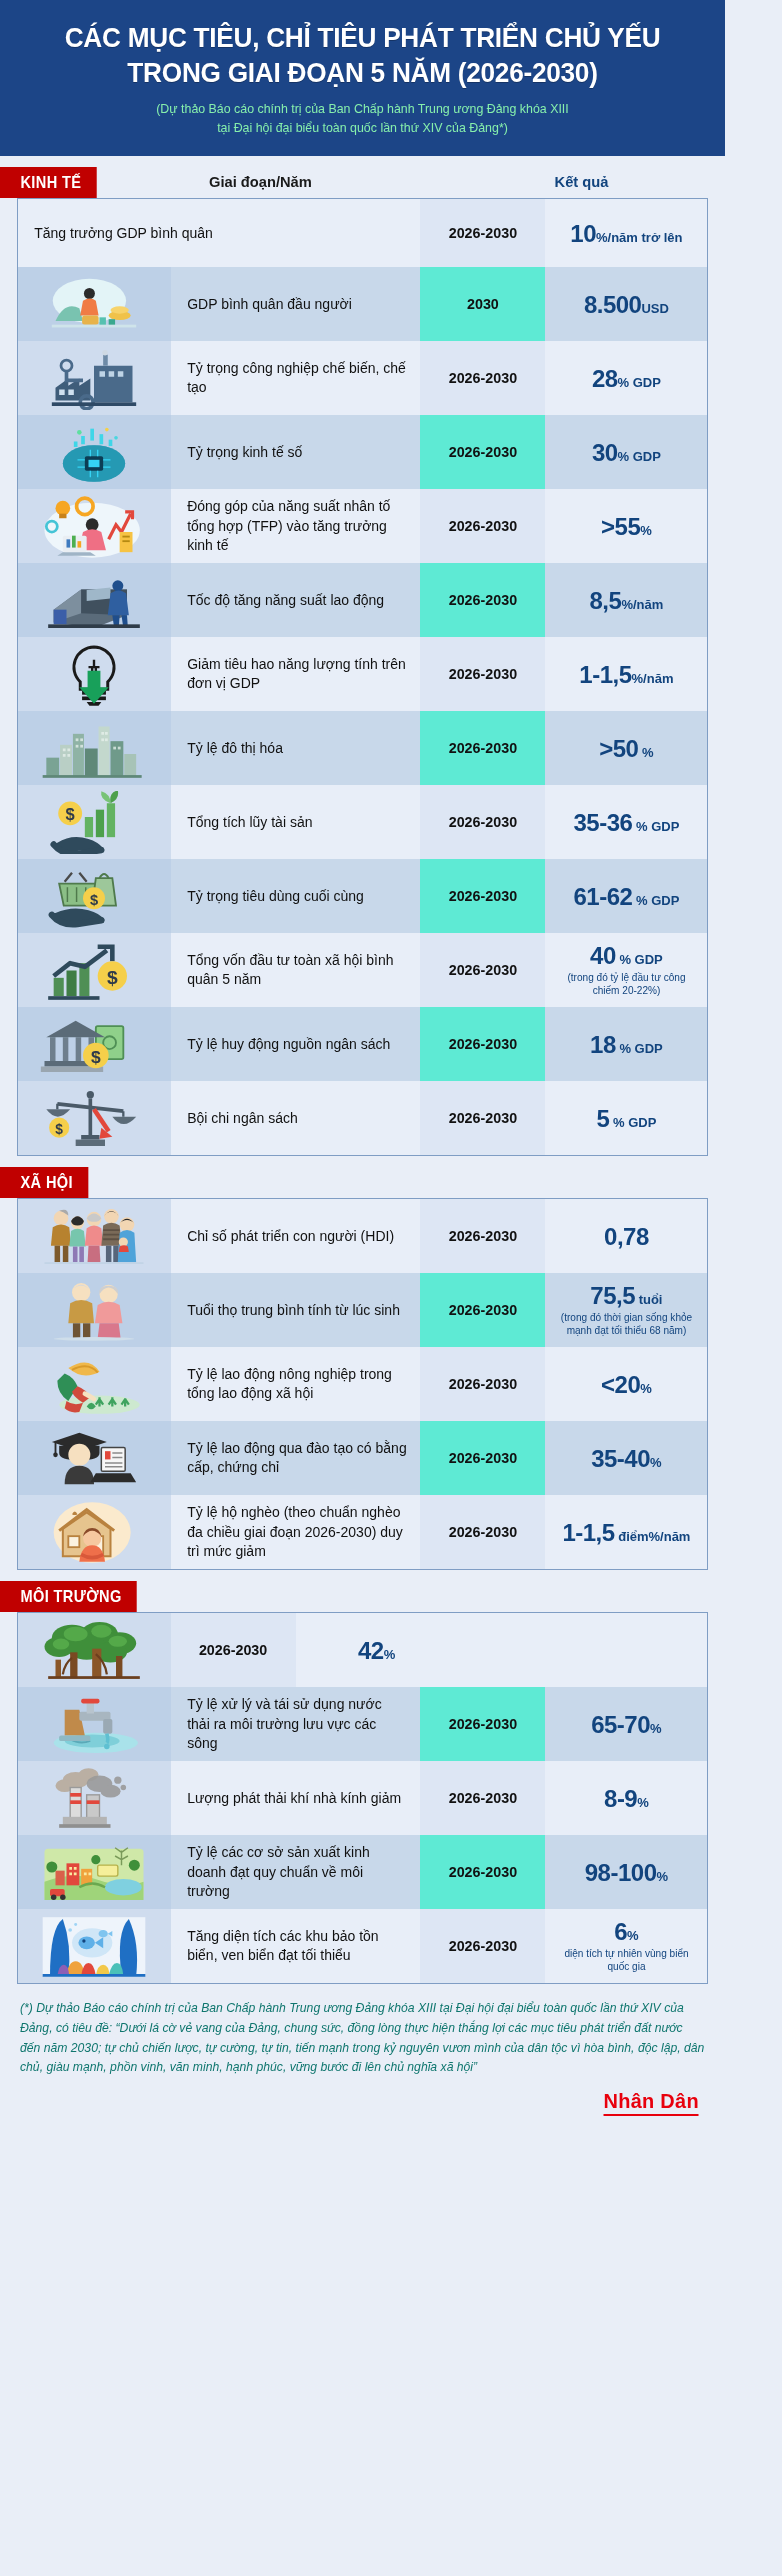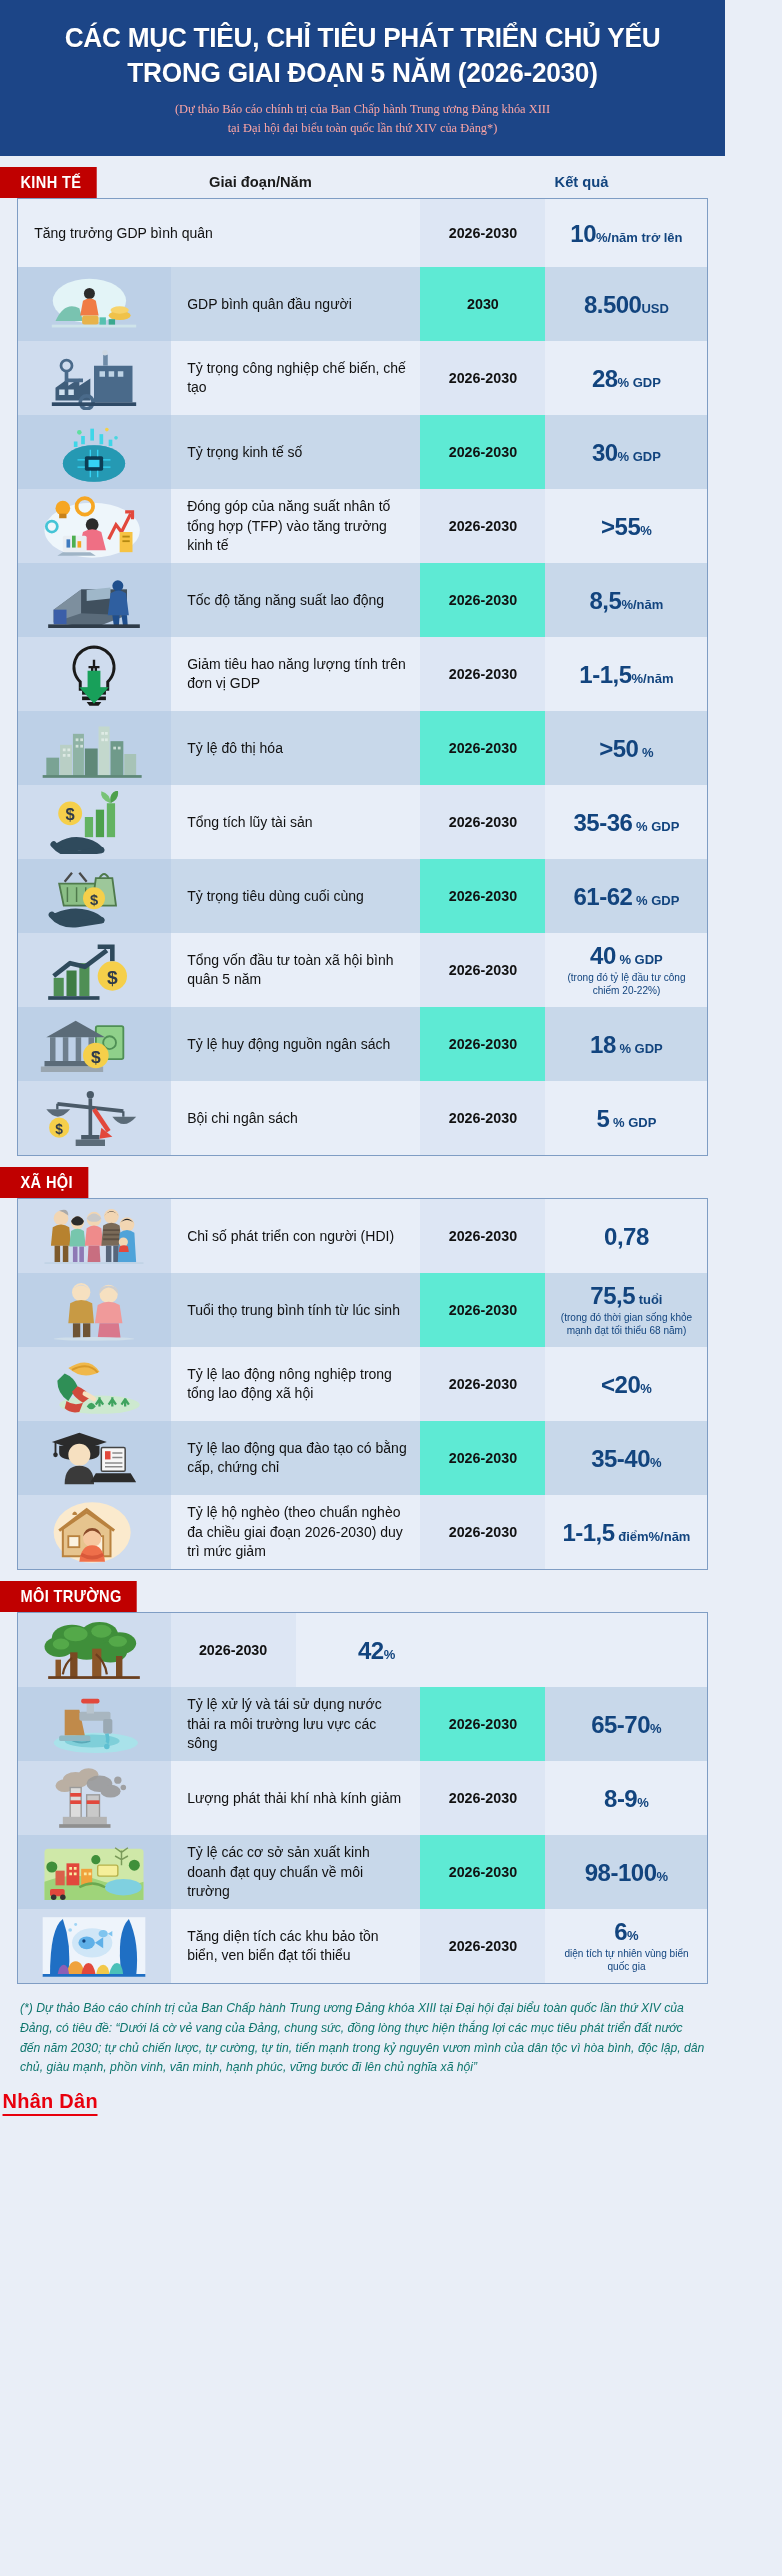--- a/index.html
+++ b/index.html
@@ -30,24 +30,23 @@
     line-height:1.22;
     font-weight:bold;
     letter-spacing:-0.3px;
     transform:scaleX(0.92);
     transform-origin:center;
     text-shadow:0 0.9px 0 rgba(0,0,0,.25);
   }
   .header h1 .l2{display:block;}
   .header .sub{
     margin-top:10px;
-    color:#fca5a5;
+    color:#86efac;
     font-size:12.4px;
     line-height:1.55;
-    font-family:Liberation Serif, serif;
   }
   .header .sub span{display:block;}
 
   
   .section{ padding:0 0 0 0; }
   .sec-head{
     position:relative;
     height:31px;
     margin-top:11px;
   }
@@ -179,21 +178,21 @@
   
   .foot{
     margin:14.7px 20px 5.5px 20px;
     font-size:12.2px;
     line-height:1.62;
     font-style:italic;
     color:#0f766e;
     text-align:left;
   }
   .brand{
-    text-align:left;
+    text-align:right;
     margin:11px 24px 34px 0;
   }
   .brand span{
     display:inline-block;
     color:#e8000d;
     font-size:21px;
     font-weight:bold;
     border-bottom:2.8px solid #e8000d;
     padding-bottom:0.9px;
     letter-spacing:0.3px;

